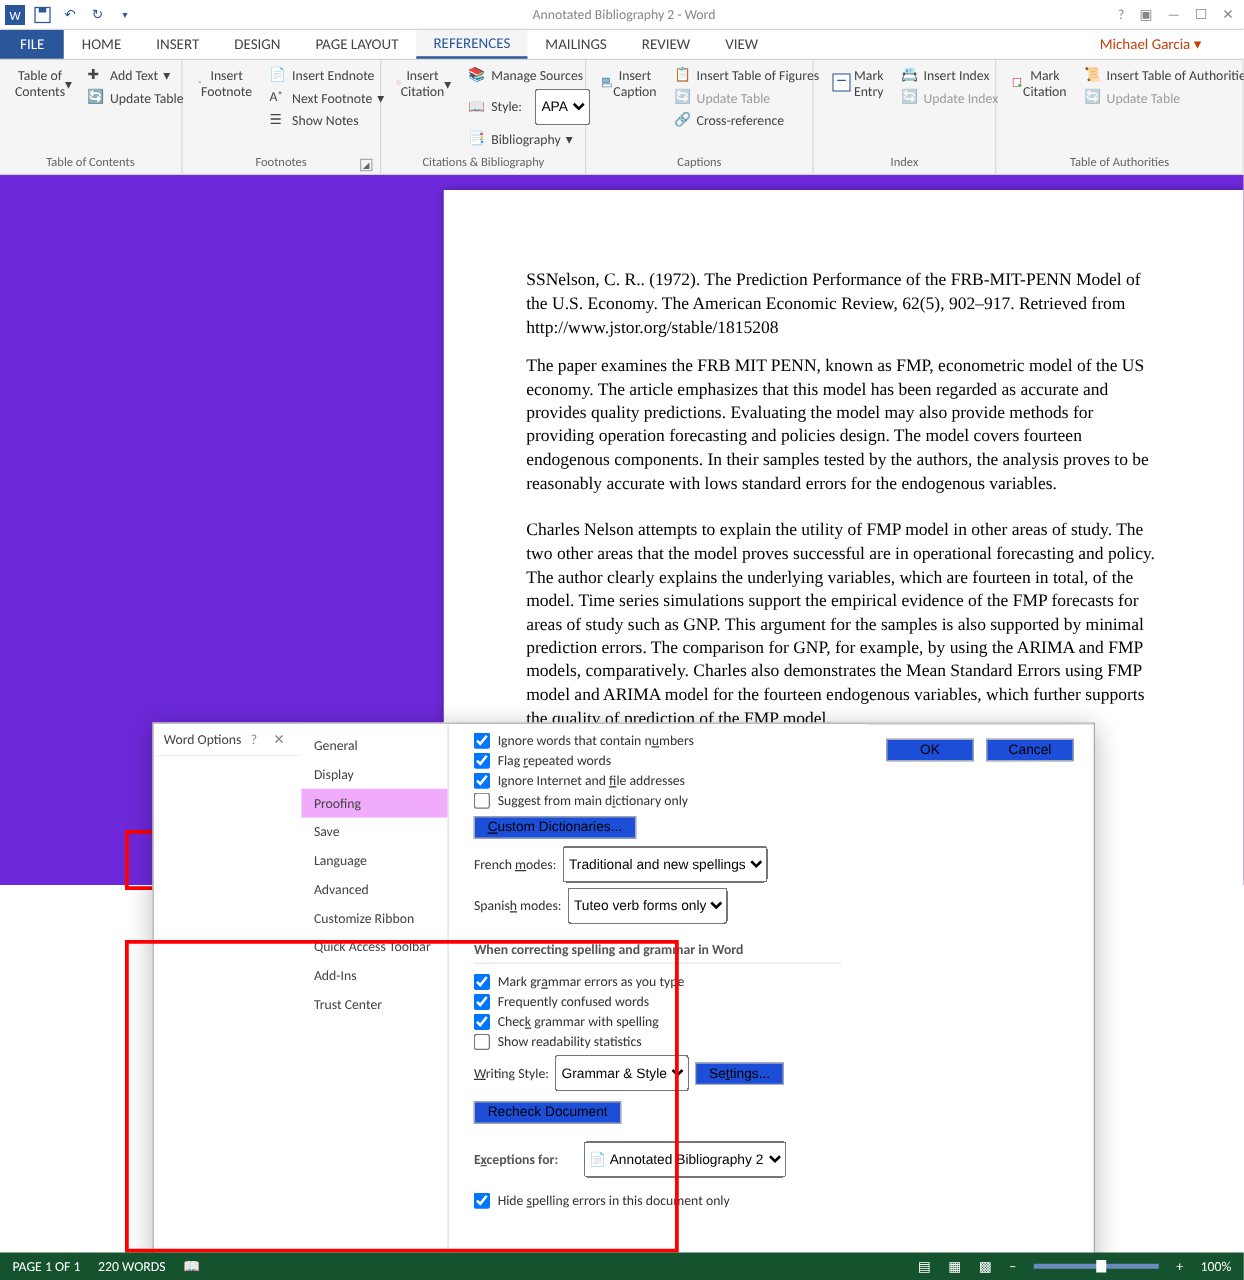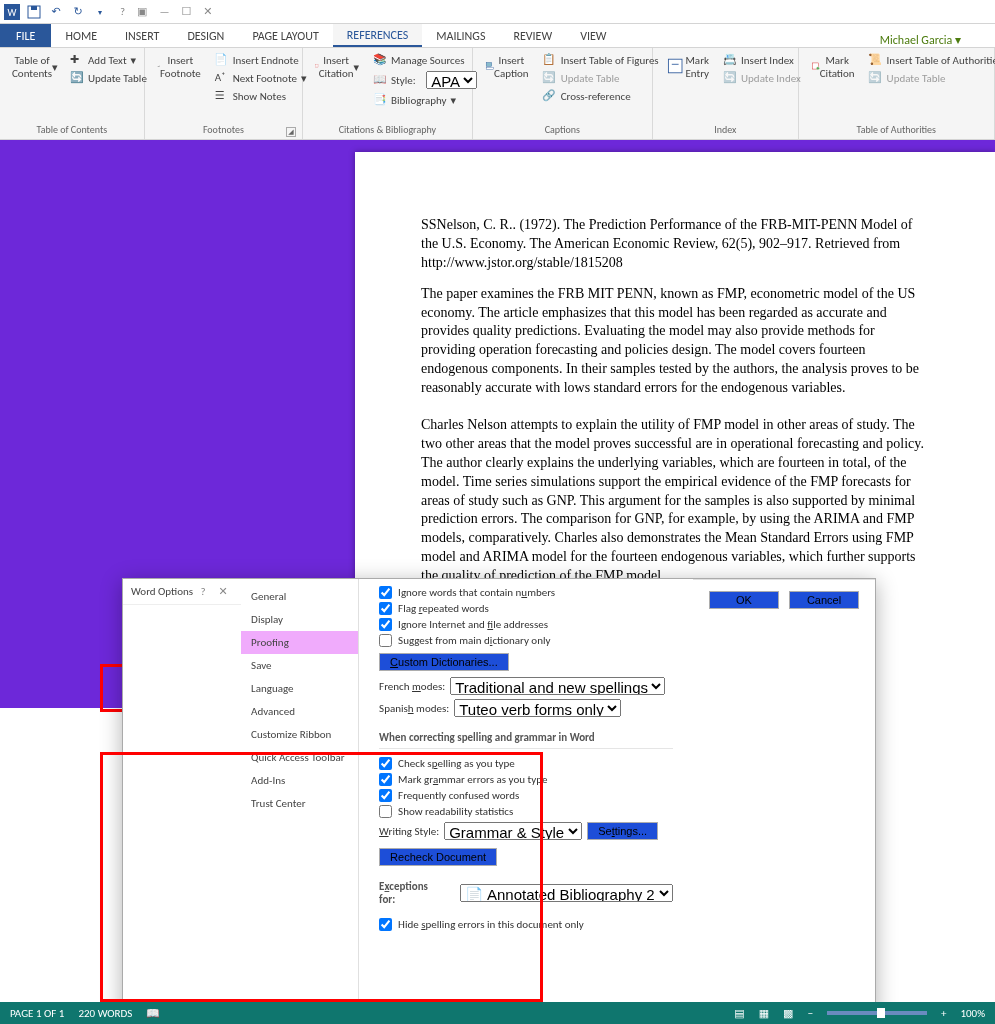--- a/index.html
+++ b/index.html
@@ -7,52 +7,52 @@
 .titlebar{height:24px;background:#fff;display:flex;align-items:center;border-bottom:1px solid #d4d4d4;font-size:11px;color:#666}
 .titlebar .qat{display:flex;align-items:center;padding:0 4px;gap:6px}
 .titlebar .qat span{width:16px;height:16px;display:flex;align-items:center;justify-content:center;color:#2a579a;cursor:pointer}
 .titlebar .title{flex:1;text-align:center;color:#888}
 .titlebar .wincontrols{display:flex;gap:12px;padding:0 8px;color:#888}
 .tabstrip{height:24px;display:flex;align-items:stretch;font-size:12px;border-bottom:1px solid #d4d4d4}
 .tabstrip .filetab{background:#2a579a;color:#fff;padding:0 16px;display:flex;align-items:center;cursor:pointer}
 .tabstrip .tab{padding:0 14px;display:flex;align-items:center;cursor:pointer;color:#444}
 .tabstrip .tab.active{color:#2a579a;border-bottom:2px solid #2a579a;background:#f5f5f5}
 .tabstrip .spacer{flex:1}
-.tabstrip .account{padding:0 10px;display:flex;align-items:flex-end;color:#4d7c0f;cursor:pointer}
+.tabstrip .account{padding:0 10px;display:flex;align-items:center;color:#c2410c;cursor:pointer}
 .ribbon{height:92px;background:#f5f5f5;border-bottom:1px solid #d4d4d4;display:flex;font-size:11px;color:#444}
 .group{border-right:1px solid #d9d9d9;padding:4px 6px 2px 6px;display:flex;flex-direction:column;min-width:0}
 .group .body{flex:1;display:flex;align-items:flex-start;gap:4px}
 .group .label{height:14px;text-align:center;color:#666;font-size:10px;position:relative}
 .group .label .dlaunch{position:absolute;right:0;bottom:0;width:10px;height:10px;border:1px solid #aaa;font-size:7px;line-height:8px;text-align:center;cursor:pointer}
 .bigbtn{display:flex;flex-direction:row;align-items:center;text-align:center;padding:2px 6px;cursor:pointer;line-height:13px;width:56px}
 .bigbtn .icon{width:24px;height:24px;margin-bottom:2px}
 .smallstack{display:flex;flex-direction:column;gap:2px}
 .smallbtn{display:flex;align-items:center;gap:4px;padding:1px 4px;cursor:pointer;white-space:nowrap}
 .smallbtn .icon{width:14px;height:14px;flex:0 0 14px}
-select{font-size:15px;height:18px}
+select{font-size:11px;height:29px}
 .docarea{background:#6d28d9;height:568px;position:relative;overflow:hidden;display:flex;justify-content:flex-end;padding-top:12px}
 .page{background:#fff;width:640px;height:900px;box-shadow:0 0 6px rgba(0,0,0,.35);padding:64px 66px;font-family:"Times New Roman",serif;font-size:14px;line-height:1.35;color:#000}
 .page p{margin:0 0 12px 0}
 .redbox{position:absolute;border:3px solid #ff0000;pointer-events:none}
 .dialog{position:absolute;left:122px;top:578px;width:754px;height:440px;background:#fff;border:1px solid #aaa;box-shadow:0 4px 20px rgba(0,0,0,.3);font-size:11px;display:flex;flex-direction:row}
 .dialog .dtitle{height:26px;display:flex;align-items:center;padding:0 8px;color:#444;border-bottom:1px solid #eee}
 .dialog .dtitle .spacer{flex:1}
 .dialog .dtitle .dx{width:20px;text-align:center;cursor:pointer;color:#888}
 .dialog .dbody{flex:1;display:flex;overflow:hidden}
 .dnav{width:118px;background:#fff;border-right:1px solid #e0e0e0;padding-top:6px}
 .dnav .item{padding:5px 10px;cursor:pointer;color:#444}
 .dnav .item.active{background:#f0abfc}
 .dcontent{flex:1;overflow-y:auto;padding:4px 20px 10px 20px;position:relative}
 .dsection{color:#555;font-weight:600;margin:14px 0 8px 0;border-bottom:1px solid #e5e5e5;padding-bottom:4px}
 .chk{display:flex;align-items:center;gap:6px;margin:3px 0;cursor:pointer}
 .chk input{margin:0}
 .frow{display:flex;align-items:center;gap:5px;margin:4px 0}
 .btnish{border:1px solid #adadad;background:#1d4ed8;padding:2px 10px;cursor:pointer;font-size:11px}
 .dfooter{height:40px;border-top:1px solid #e0e0e0;display:flex;align-items:center;justify-content:flex-end;gap:10px;padding:0 16px}
-.statusbar{position:absolute;left:0;right:0;bottom:0;height:22px;background:#0f766e;color:#fff;display:flex;align-items:center;font-size:11px;padding:2px 10px;gap:14px}
+.statusbar{position:absolute;left:0;right:0;bottom:0;height:22px;background:#14532d;color:#fff;display:flex;align-items:center;font-size:11px;padding:2px 10px;gap:14px}
 .statusbar .spacer{flex:1}
 .statusbar .zoomtrack{width:100px;height:4px;background:#6a8bbf;position:relative}
 .statusbar .zoomtrack .thumb{position:absolute;left:50%;top:-3px;width:8px;height:10px;background:#fff}
 .icon svg{width:100%;height:100%;display:block}
 .under{text-decoration:underline}
 </style>
 </head>
 <body>
 
 <div class="titlebar">
@@ -66,20 +66,21 @@
     <span>
         <svg viewBox="0 0 16 16">
           <rect x="2" y="2" width="12" height="12" fill="none" stroke="#2a579a"></rect>
           <rect x="5" y="2" width="6" height="4" fill="#2a579a"></rect>
         </svg>
       </span>
     <span>↶</span>
     <span>↻</span>
     <span style="font-size:8px">▾</span>
   </div>
+  <div class="title">Annotated Bibliography 2 - Word</div>
   <div class="wincontrols">
     <span>?</span>
     <span>▣</span>
     <span>—</span>
     <span>☐</span>
     <span>✕</span>
   </div>
 </div>
 
 <div class="tabstrip">
@@ -311,29 +312,29 @@
           <select><option>Traditional and new spellings</option></select>
         </div>
       <div class="frow">
           <span>Spanis<span class="under">h</span> modes:</span>
           <select><option>Tuteo verb forms only</option></select>
         </div>
 
       <div class="dsection">When correcting spelling and grammar in Word</div>
       <label class="chk">
           <input type="checkbox" checked="" style="">
-          <span>Check s<span class="under">p</span>elling as you type</span>
-        </label>
-      <label class="chk">
-          <input type="checkbox" checked="" style="">
           <span>Mark gr<span class="under">a</span>mmar errors as you type</span>
         </label>
       <label class="chk">
           <input type="checkbox" checked="" style="">
           <span>Frequently confused words</span>
+        </label>
+      <label class="chk">
+          <input type="checkbox" checked="" style="">
+          <span>Chec<span class="under">k</span> grammar with spelling</span>
         </label>
       <label class="chk">
           <input type="checkbox" style="">
           <span>Show readability statistics</span>
         </label>
       <div class="frow">
         <span><span class="under">W</span>riting Style:</span>
         <select><option>Grammar &amp; Style</option></select>
         <button class="btnish">Se<span class="under">t</span>tings...</button>
       </div>

